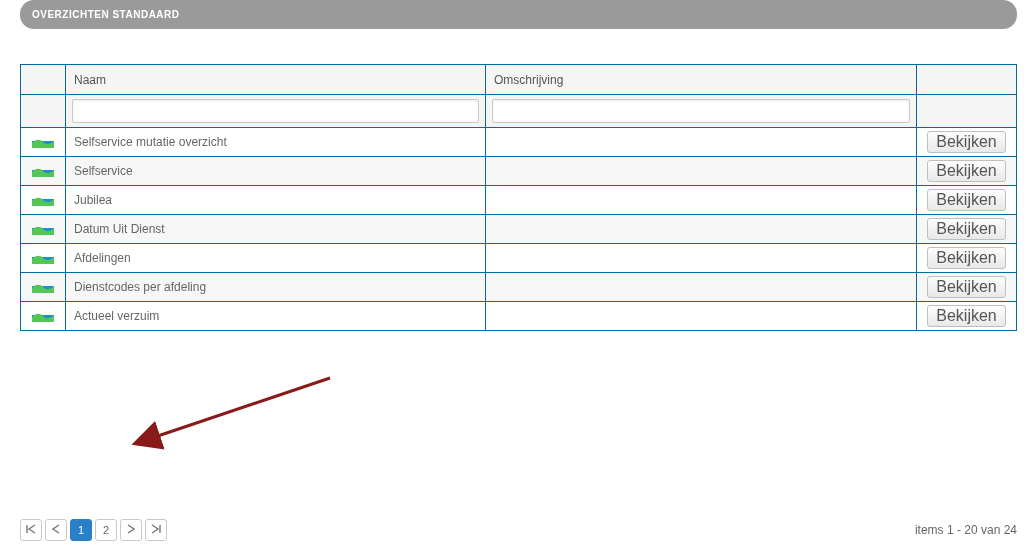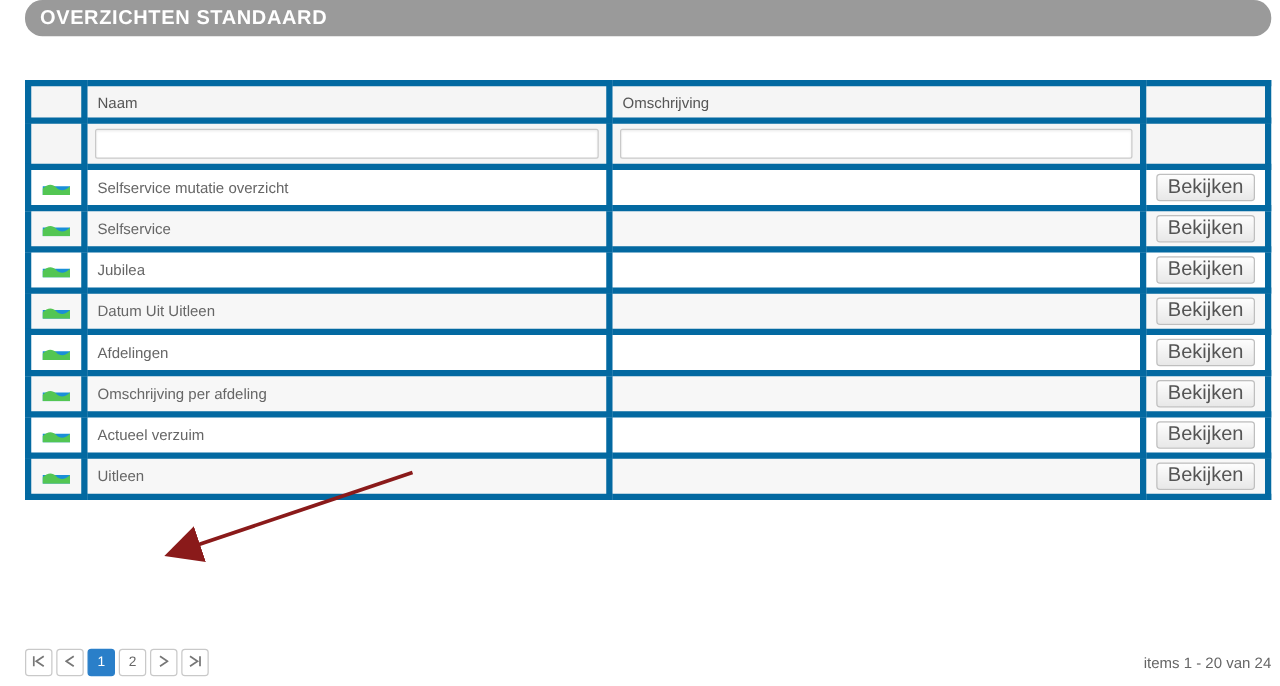--- a/index.html
+++ b/index.html
@@ -17,37 +17,37 @@
     overflow: hidden;
   }
   .header-bar {
     position: absolute;
     left: 20px; right: 7px; top: 0;
     height: 29px;
     background: #9a9a9a;
     color: #fff;
     font-weight: bold;
     letter-spacing: 0.5px;
-    font-size: 16px;
+    font-size: 10px;
     display: flex;
     align-items: center;
     padding-left: 12px;
     border-radius: 14px;
   }
   .grid-wrap {
     position: absolute;
     left: 20px; top: 64px; right: 7px;
   }
   table.grid {
     width: 100%;
     border-collapse: collapse;
     background: #fff;
   }
   .grid th, .grid td {
-    border: 5px solid #0369a1;
+    border: 1px solid #0369a1;
     text-align: left;
     padding: 0;
   }
   .grid thead tr.colhdr th {
     background: #f5f5f5;
     font-weight: normal;
     color: #555;
     font-size: 12px;
     height: 30px;
     padding: 0 8px;
@@ -187,57 +187,48 @@
                 </svg></span></td>
             <td>Jubilea</td>
             <td></td>
             <td class="act-cell"><div class="btn-view">Bekijken</div></td>
           </tr>
           <tr>
             <td class="icon-cell"><span class="row-icon"><svg width="22" height="14" viewBox="0 0 22 14">
                   <rect x="0" y="7" width="22" height="7" fill="#1a8fd8"></rect>
                   <path d="M0 9 C4 5,8 5,11 8 C14 11,18 11,22 7 L22 14 L0 14 Z" fill="#53c653"></path>
                 </svg></span></td>
-            <td>Datum Uit Uitleen</td>
+            <td>Datum Uit Dienst</td>
             <td></td>
             <td class="act-cell"><div class="btn-view">Bekijken</div></td>
           </tr>
           <tr>
             <td class="icon-cell"><span class="row-icon"><svg width="22" height="14" viewBox="0 0 22 14">
                   <rect x="0" y="7" width="22" height="7" fill="#1a8fd8"></rect>
                   <path d="M0 9 C4 5,8 5,11 8 C14 11,18 11,22 7 L22 14 L0 14 Z" fill="#53c653"></path>
                 </svg></span></td>
             <td>Afdelingen</td>
             <td></td>
             <td class="act-cell"><div class="btn-view">Bekijken</div></td>
           </tr>
           <tr>
             <td class="icon-cell"><span class="row-icon"><svg width="22" height="14" viewBox="0 0 22 14">
                   <rect x="0" y="7" width="22" height="7" fill="#1a8fd8"></rect>
                   <path d="M0 9 C4 5,8 5,11 8 C14 11,18 11,22 7 L22 14 L0 14 Z" fill="#53c653"></path>
                 </svg></span></td>
-            <td>Omschrijving per afdeling</td>
+            <td>Dienstcodes per afdeling</td>
             <td></td>
             <td class="act-cell"><div class="btn-view">Bekijken</div></td>
           </tr>
           <tr>
             <td class="icon-cell"><span class="row-icon"><svg width="22" height="14" viewBox="0 0 22 14">
                   <rect x="0" y="7" width="22" height="7" fill="#1a8fd8"></rect>
                   <path d="M0 9 C4 5,8 5,11 8 C14 11,18 11,22 7 L22 14 L0 14 Z" fill="#53c653"></path>
                 </svg></span></td>
             <td>Actueel verzuim</td>
-            <td></td>
-            <td class="act-cell"><div class="btn-view">Bekijken</div></td>
-          </tr>
-          <tr>
-            <td class="icon-cell"><span class="row-icon"><svg width="22" height="14" viewBox="0 0 22 14">
-                  <rect x="0" y="7" width="22" height="7" fill="#1a8fd8"></rect>
-                  <path d="M0 9 C4 5,8 5,11 8 C14 11,18 11,22 7 L22 14 L0 14 Z" fill="#53c653"></path>
-                </svg></span></td>
-            <td>Uitleen</td>
             <td></td>
             <td class="act-cell"><div class="btn-view">Bekijken</div></td>
           </tr>
         </tbody>
     </table>
   </div>
 
   <svg class="arrow-annot" style="left:120px; top:370px;" width="220" height="90">
     <defs>
       <marker id="ah" markerWidth="10" markerHeight="10" refX="7" refY="5" orient="auto">

